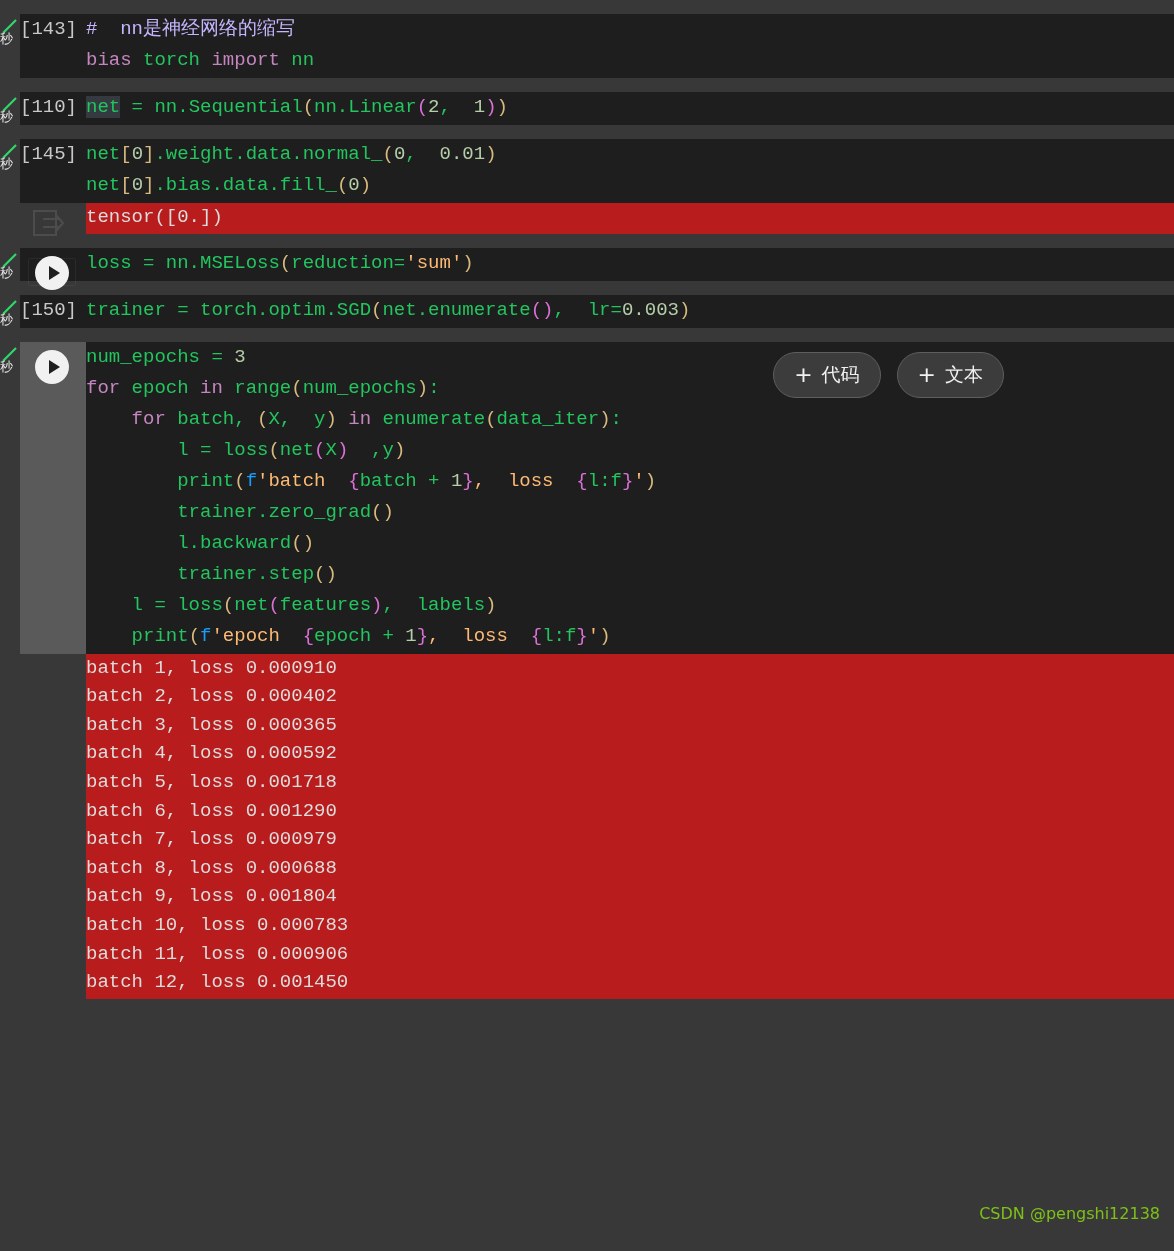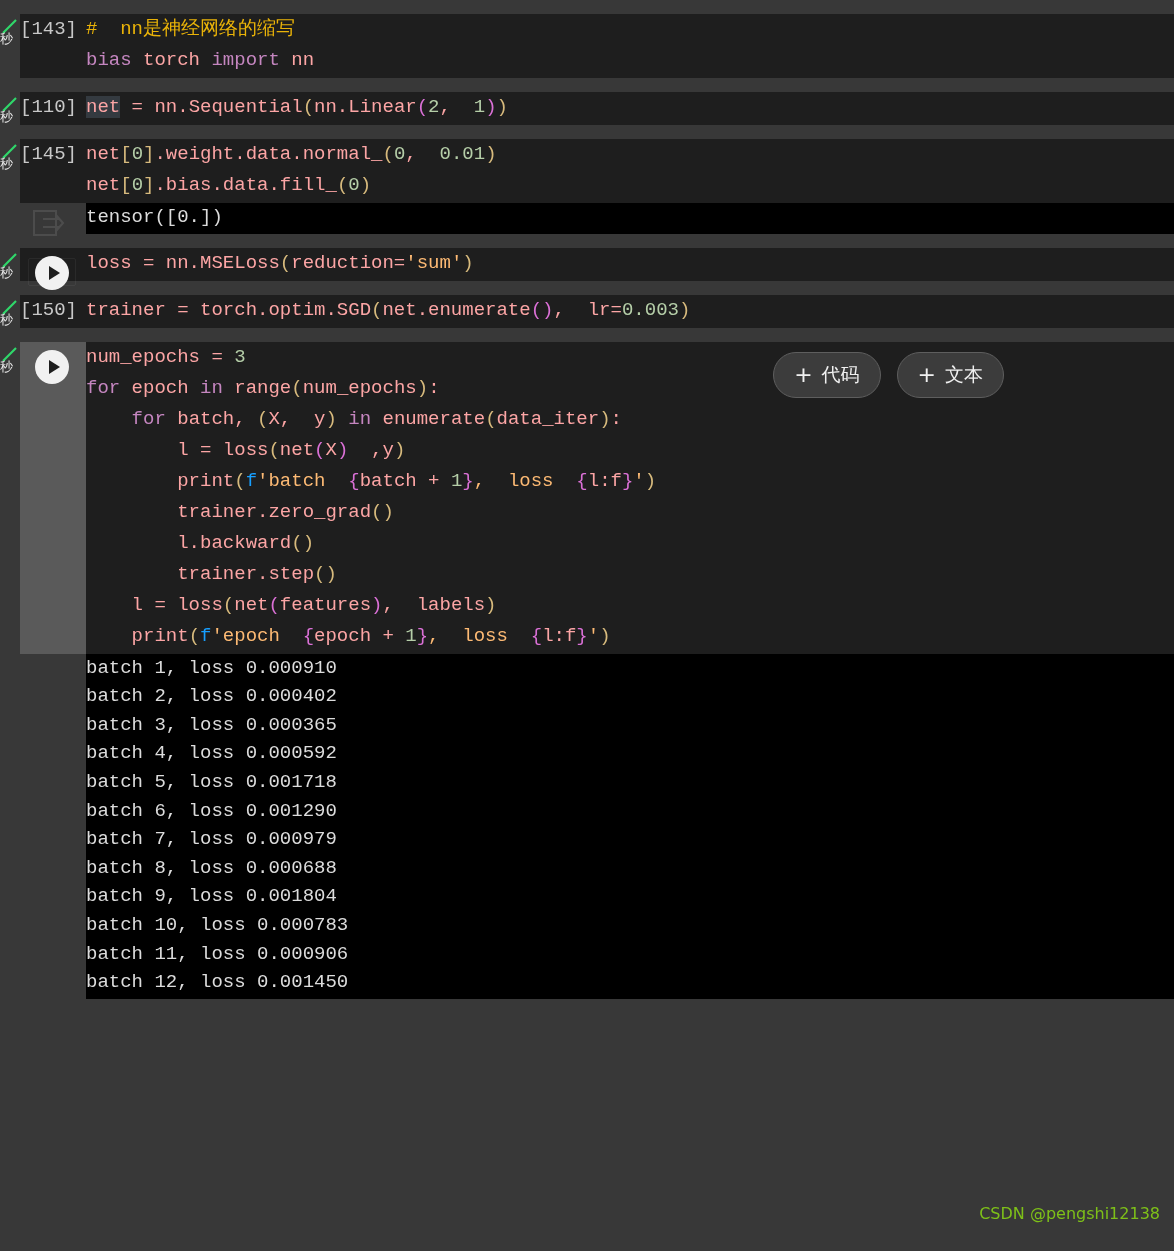--- a/index.html
+++ b/index.html
@@ -115,35 +115,35 @@
     font-size: 19px;
     line-height: 31px;
     color: #d4d4d4;
     white-space: pre;
     padding-top: 0px;
     padding-bottom: 2px;
   }
   .code .ln { display: block; min-height: 31px; }
 
   
-  .c-com { color: #eab308; }
+  .c-com { color: #c4b5fd; }
   .c-kw  { color: #c586c0; }
-  .c-id  { color: #fca5a5; }
+  .c-id  { color: #22c55e; }
   .c-num { color: #b5cea8; }
   .c-par { color: #d7ba7d; }
   .c-par2{ color: #da70d6; }
   .c-par3{ color: #179fff; }
   .c-str { color: #fdba74; }
   .c-hl  { background: #343a40; }
 
   
   .output-wrap {
     display: flex;
     width: 100%;
-    background: #000000;
+    background: #b91c1c;
   }
   .output-gutter {
     flex: 0 0 20px;
     background: #383838;
   }
   .output-icon-col {
     flex: 0 0 66px;
     position: relative;
     background: #383838;
   }

